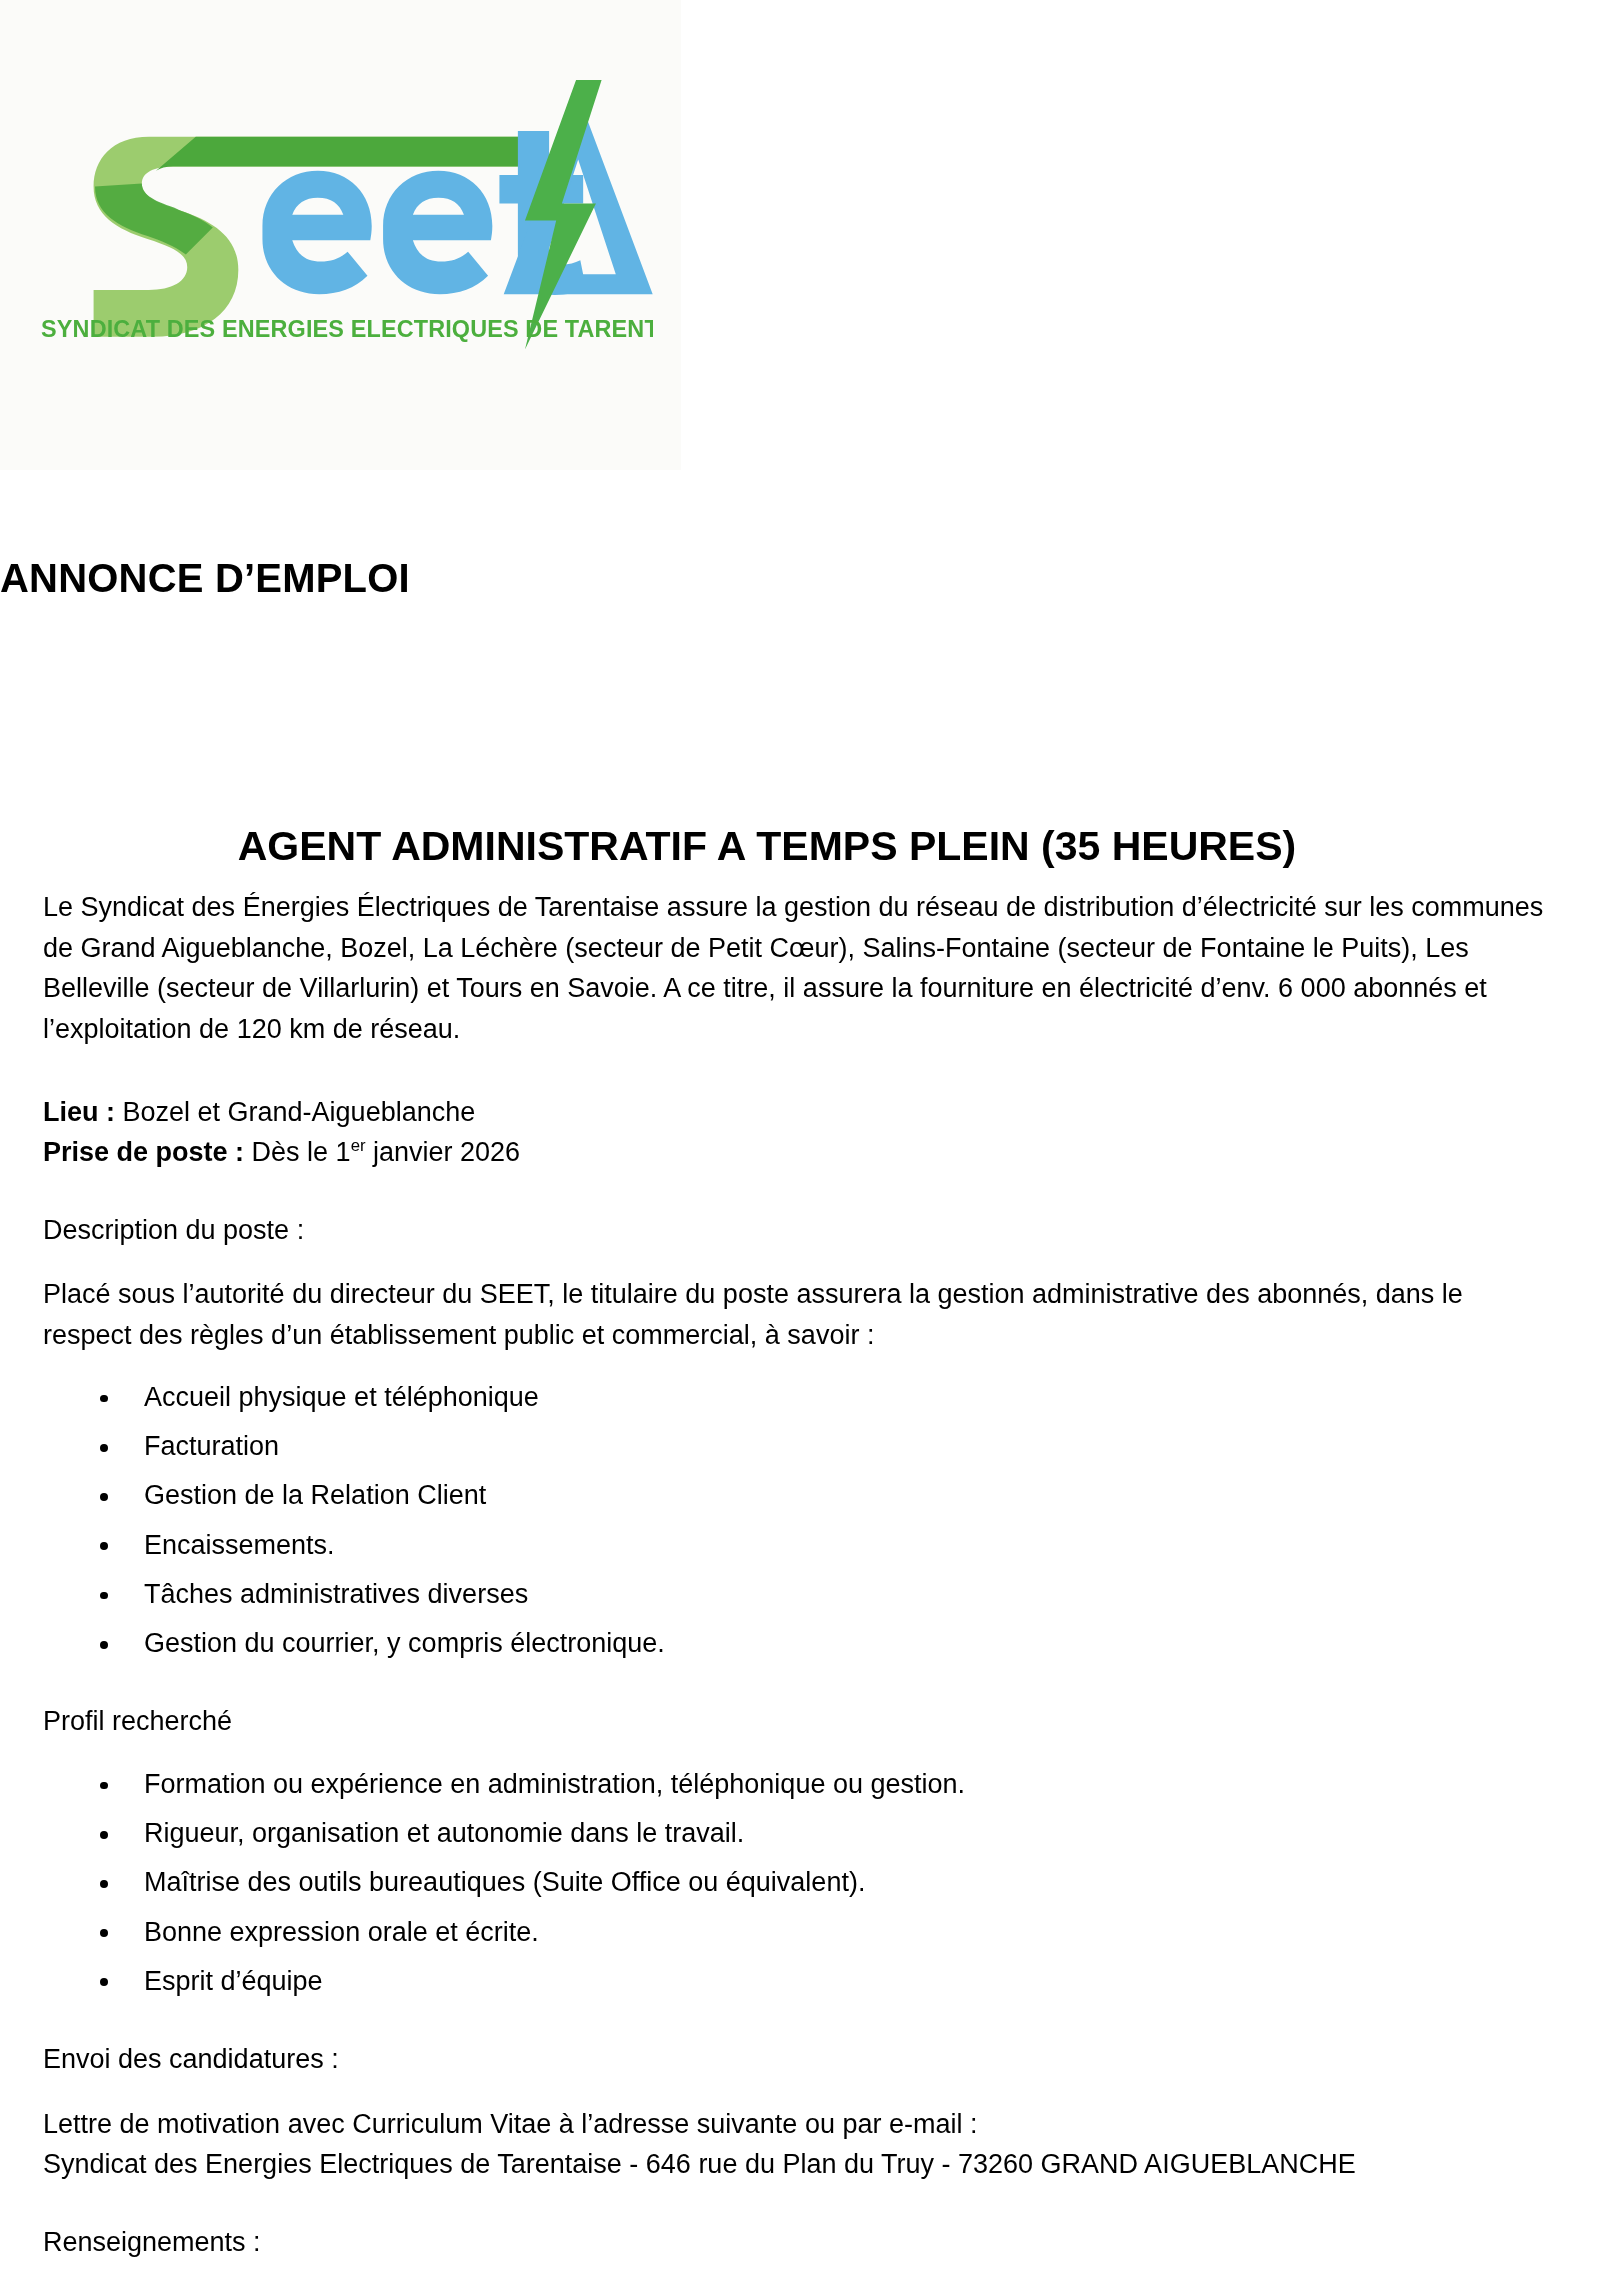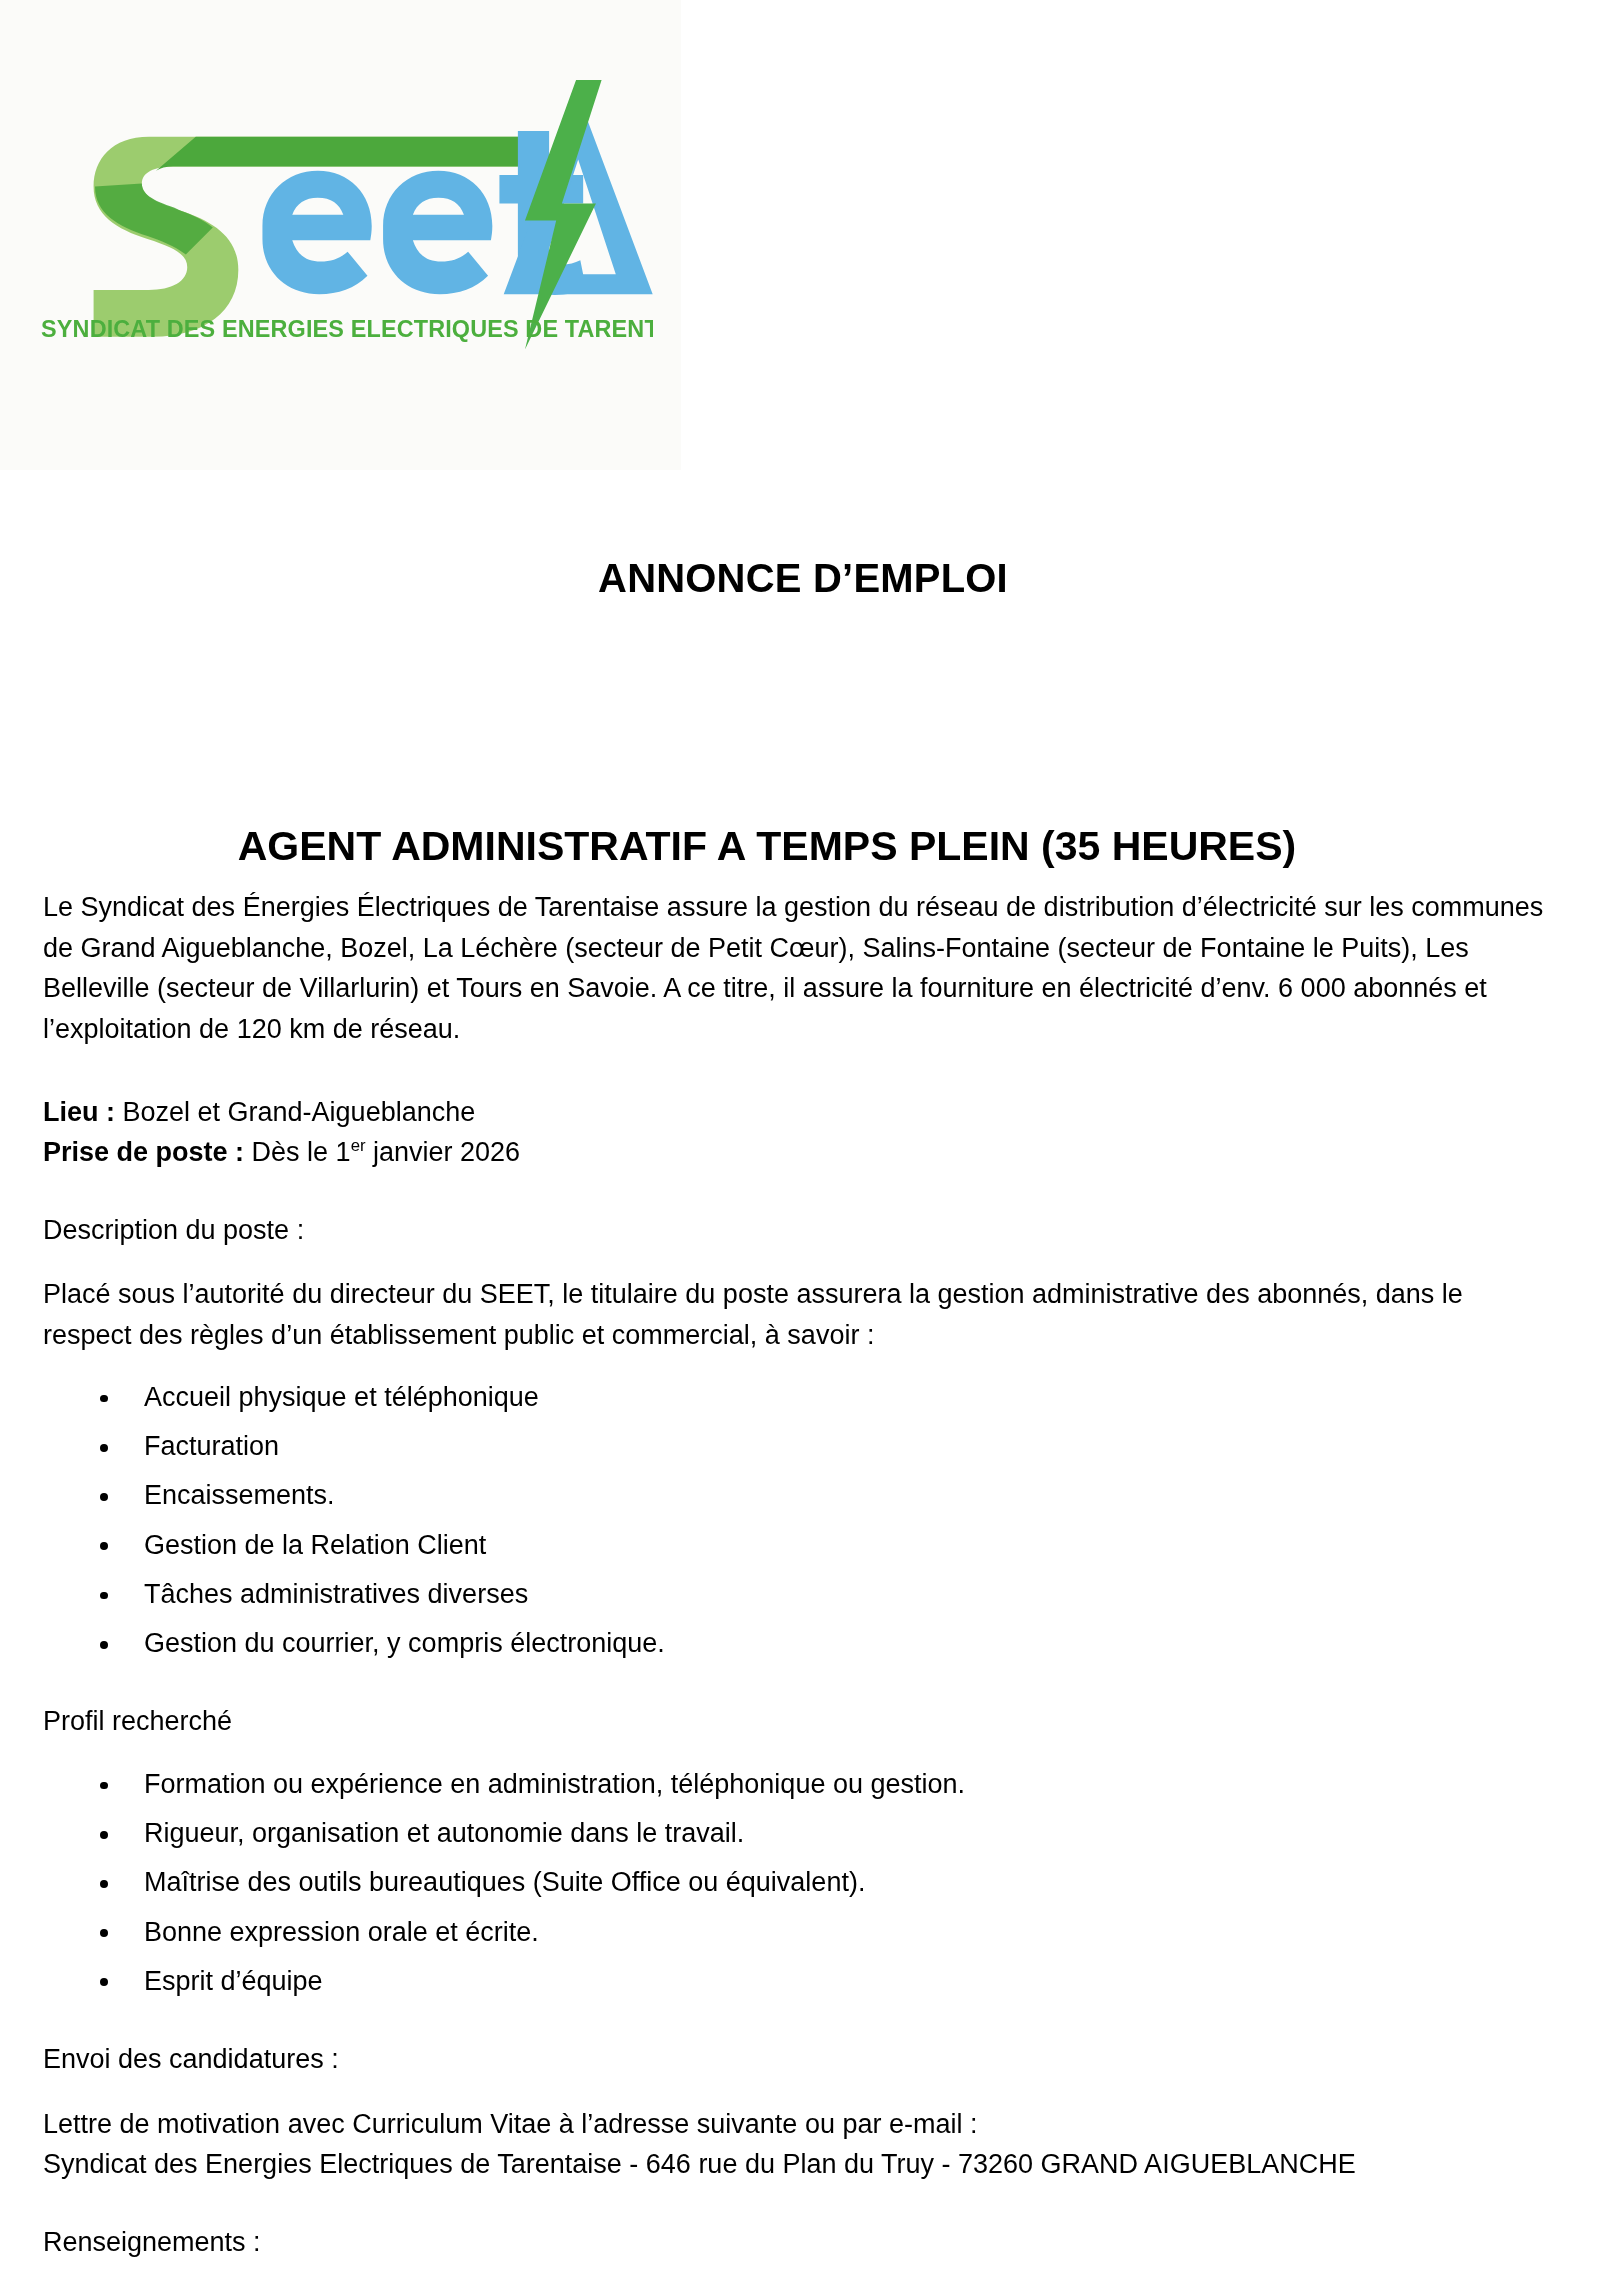--- a/index.html
+++ b/index.html
@@ -40,25 +40,23 @@
     top: 0;
     width: 1619px;
     padding: 0;
   }
 
   .page-title {
     position: absolute;
     left: 0;
     top: 529px;
     width: 1534px;
-    text-align: center;
     font-size: 40px;
     font-weight: bold;
     letter-spacing: 0.2px;
-    margin-left: 36px;
   }
 
   .job-title {
     position: absolute;
     left: 0;
     top: 789px;
     width: 1534px;
     text-align: center;
     font-size: 41px;
     font-weight: bold;
@@ -182,22 +180,22 @@
 
     <div class="gap-lg"></div>
 
     <p class="section-head">Description du poste :</p>
 
     <p class="para">Placé sous l’autorité du directeur du SEET, le titulaire du poste assurera la gestion administrative des abonnés, dans le respect des règles d’un établissement public et commercial, à savoir :</p>
 
     <ul class="bullets">
       <li>Accueil physique et téléphonique</li>
       <li>Facturation</li>
+      <li>Gestion de la Relation Client</li>
       <li>Encaissements.</li>
-      <li>Gestion de la Relation Client</li>
       <li>Tâches administratives diverses</li>
       <li>Gestion du courrier, y compris électronique.</li>
     </ul>
 
     <div class="gap-md"></div>
 
     <p class="section-head">Profil recherché</p>
 
     <ul class="bullets">
       <li>Formation ou expérience en administration, téléphonique ou gestion.</li>

